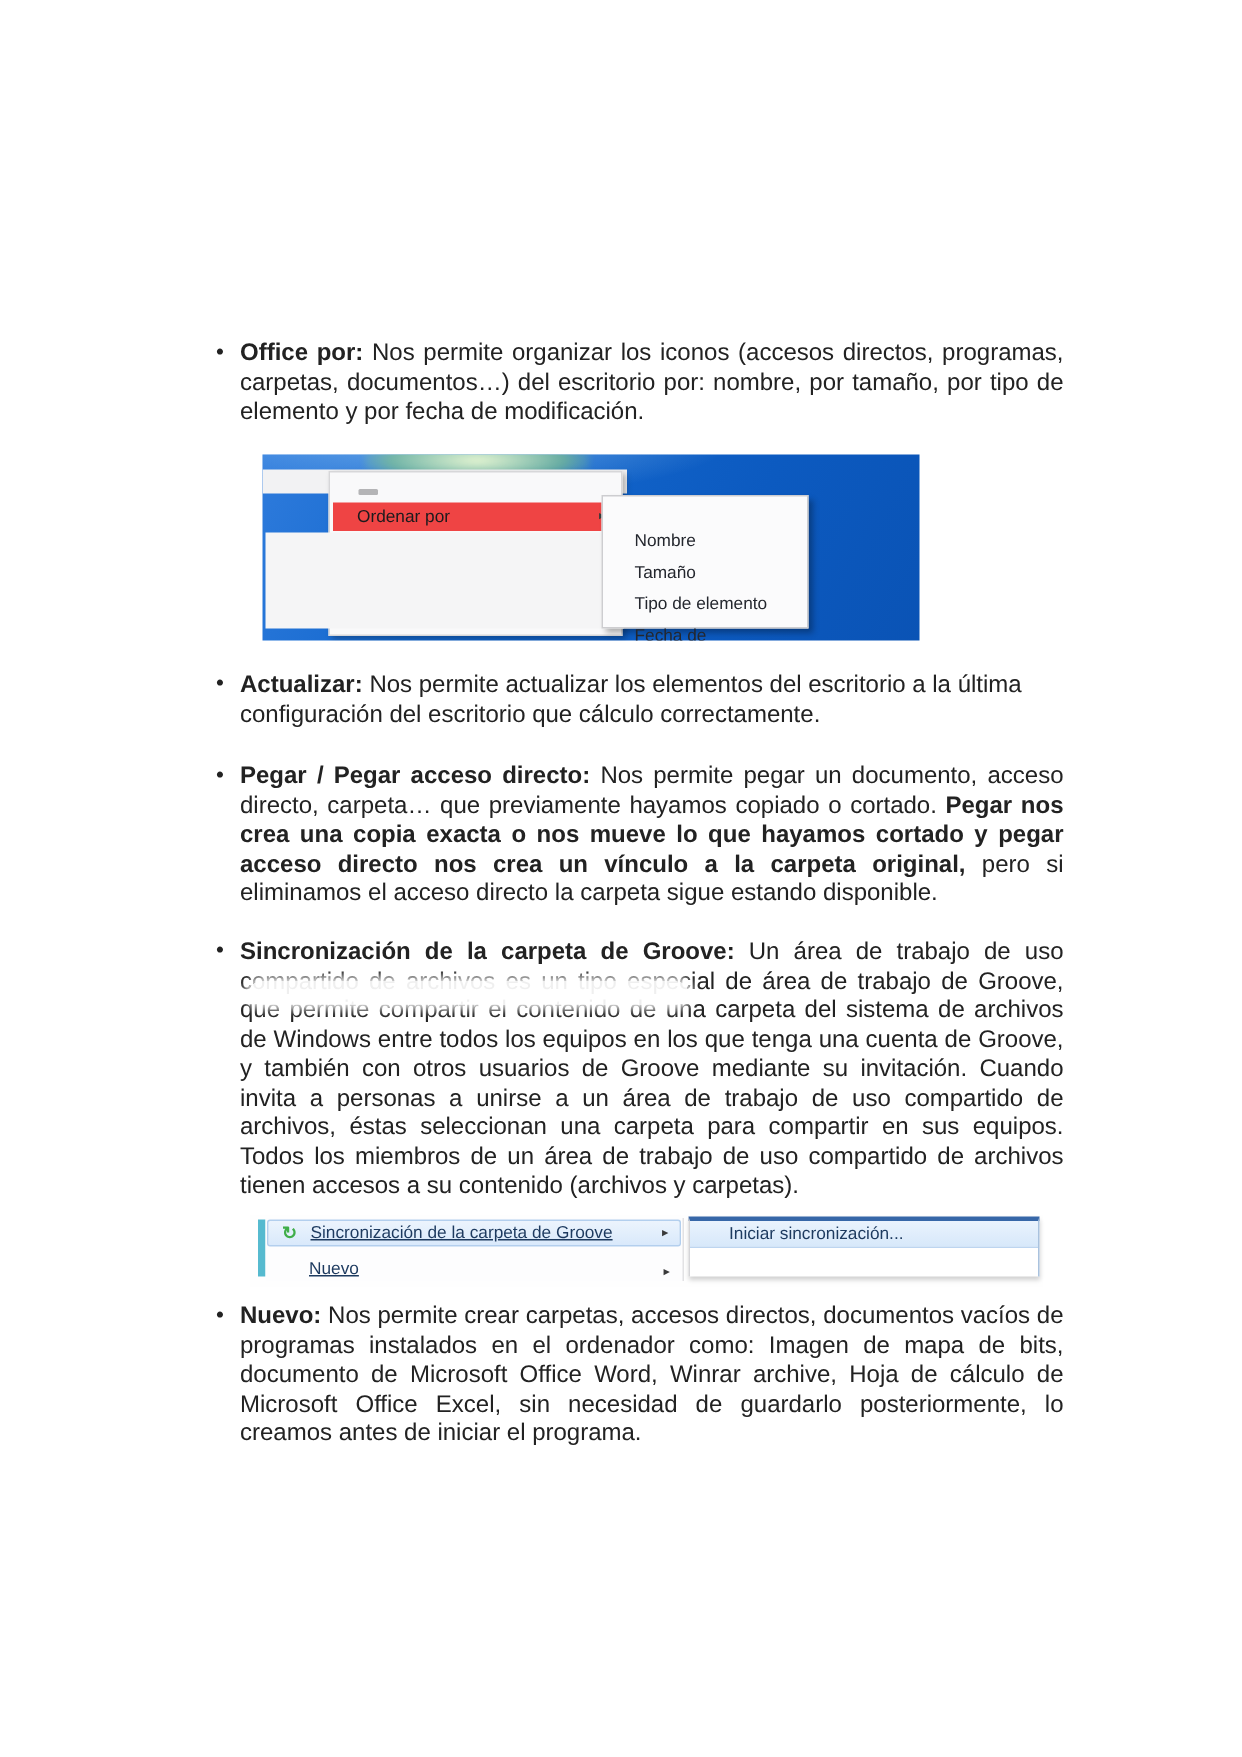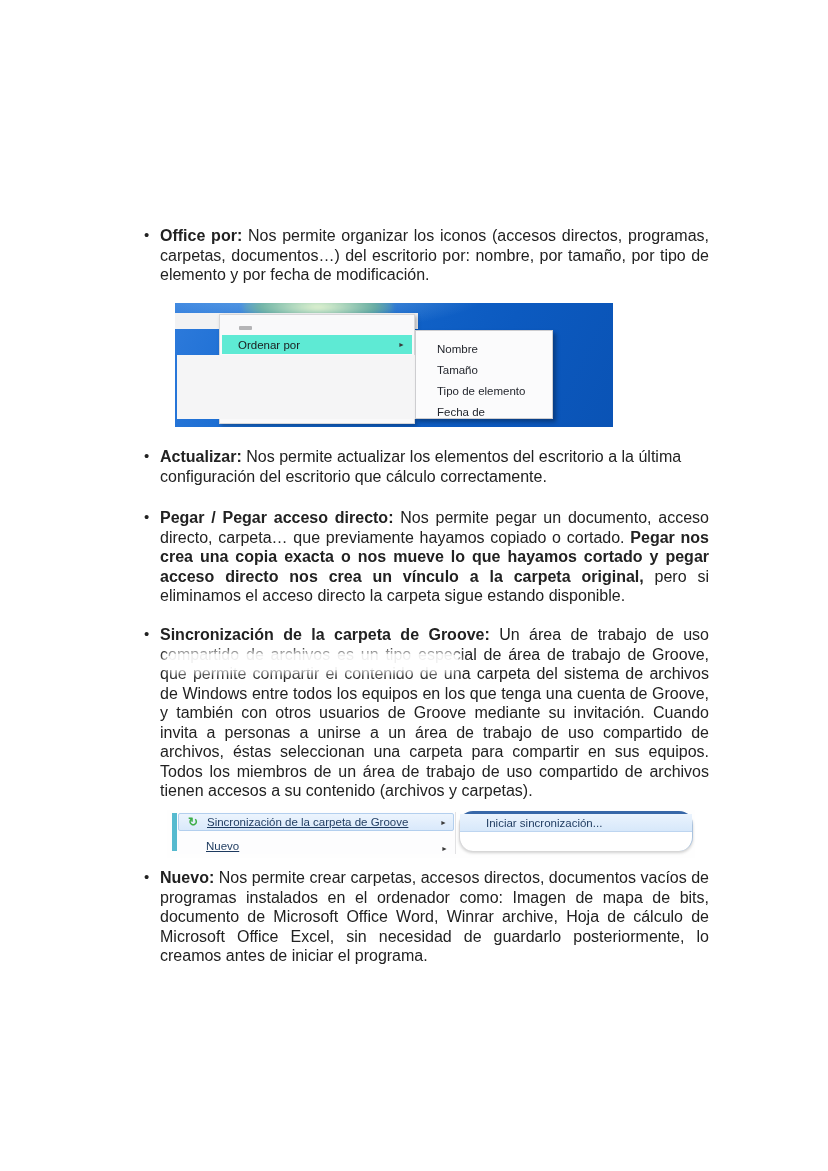--- a/index.html
+++ b/index.html
@@ -35,49 +35,49 @@
   #img1 .sheen{position:absolute;left:-30px;top:-14px;width:340px;height:42px;
     background:radial-gradient(ellipse at 45% 10%,rgba(170,215,250,.55),transparent 72%);}
   #img1 .aurora{position:absolute;left:68px;top:-12px;width:150px;height:32px;
     background:radial-gradient(ellipse at center,rgba(240,252,210,.95),rgba(150,215,110,.5) 55%,transparent 78%);
     filter:blur(2px);}
   #img1 .strip{position:absolute;left:0;top:10px;width:243px;height:16px;background:#f2f2f3;}
   #img1 .menu1{position:absolute;left:44px;top:11px;width:196px;height:110px;
     background:#f9f9fa;border:1px solid #d7d7d9;box-shadow:2px 2px 4px rgba(0,0,0,.28);box-sizing:border-box;}
   .rem{position:absolute;background:#8f8f92;opacity:.65;border-radius:1px;}
   #img1 .row-ordenar{
-    position:absolute;left:2px;top:20px;right:2px;height:19px;background:#5eead4;
+    position:absolute;left:2px;top:20px;right:2px;height:19px;background:#ef4444;
     display:flex;align-items:center;justify-content:space-between;
     padding:0 7px 0 16px;font-size:11.5px;color:#1b1b1d;
   }
   #img1 .blockB{position:absolute;left:2px;top:52px;width:239px;height:64px;background:#f5f5f6;}
   #img1 .sub1{
-    position:absolute;left:240px;top:27px;width:138px;height:89px;
+    position:absolute;left:226px;top:27px;width:138px;height:89px;
     background:#fbfbfc;border:1px solid #cdcdd0;box-shadow:3px 3px 4px rgba(0,0,0,.3);
-    box-sizing:border-box;padding-top:8px;
+    box-sizing:border-box;padding-top:20px;
   }
   #img1 .sub1 .item{height:21px;line-height:21px;padding-left:21px;font-size:11.5px;color:#24272e;}
   .menu-arrow{font-size:7px;color:#3a3a3a;line-height:1;}
   
   #img2{position:absolute;left:167px;top:810px;width:528px;height:48px;background:#fefefe;filter:blur(.3px);}
   #img2 .teal{position:absolute;left:5px;top:3px;width:5px;height:38px;background:#56bacf;}
   #img2 .menu2{position:absolute;left:10px;top:2px;width:279px;height:42px;background:#fdfdfe;
     border-right:1px solid #e2e2e4;box-sizing:border-box;}
   #img2 .grow{position:absolute;left:1px;right:1px;height:18px;display:flex;align-items:center;
     font-size:11.5px;color:#1d3a5f;}
   #img2 .grow1{top:1px;background:linear-gradient(#ecf4fd,#d9e9fb);
     border:1px solid #b3cfee;border-radius:2px;box-sizing:border-box;}
   #img2 .grow2{top:22px;align-items:flex-end;}
   #img2 .gicon{width:28px;text-align:center;color:#3fae49;font-weight:bold;font-size:12px;}
   #img2 .glabel{flex:1;text-decoration:underline;}
   #img2 .garrow{padding-right:6px;}
   #img2 .sub2{
     position:absolute;left:292px;top:1px;width:234px;height:40px;background:#ffffff;
     border-top:3px solid #3767a8;border-left:1px solid #d5d5d8;border-right:1px solid #a9c2de;
-    box-shadow:0 2px 3px rgba(0,0,0,.18);box-sizing:border-box;border-radius:14px;
+    box-shadow:0 2px 3px rgba(0,0,0,.18);box-sizing:border-box;
   }
   #img2 .srow{height:17px;display:flex;align-items:center;padding-left:26px;
     font-size:11.5px;color:#1d3a5f;}
   #img2 .srow1{background:linear-gradient(#eaf3fd,#d7e8fa);border-bottom:1px solid #bdd5f0;}
 </style>
 </head>
 <body>
 
 <p class="bullet" id="b1"><span class="dot">•</span><span class="seg-b">Office por: </span><span>Nos permite organizar los iconos (accesos directos, programas, carpetas, documentos…) del escritorio por: nombre, por tamaño, por tipo de elemento y por fecha de modificación.</span></p>
 

